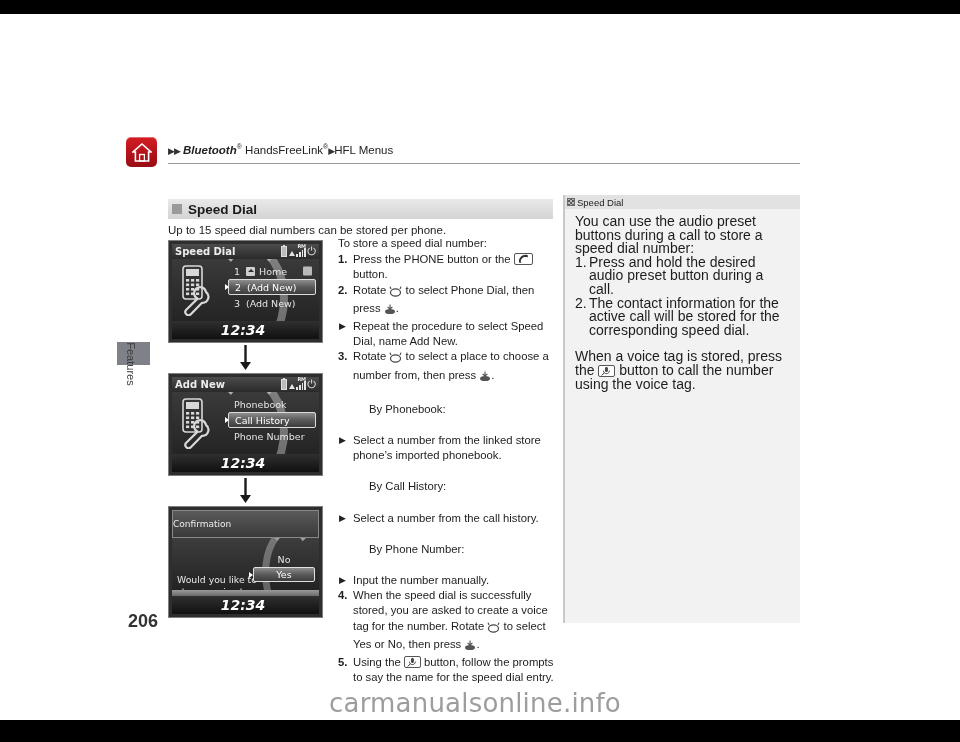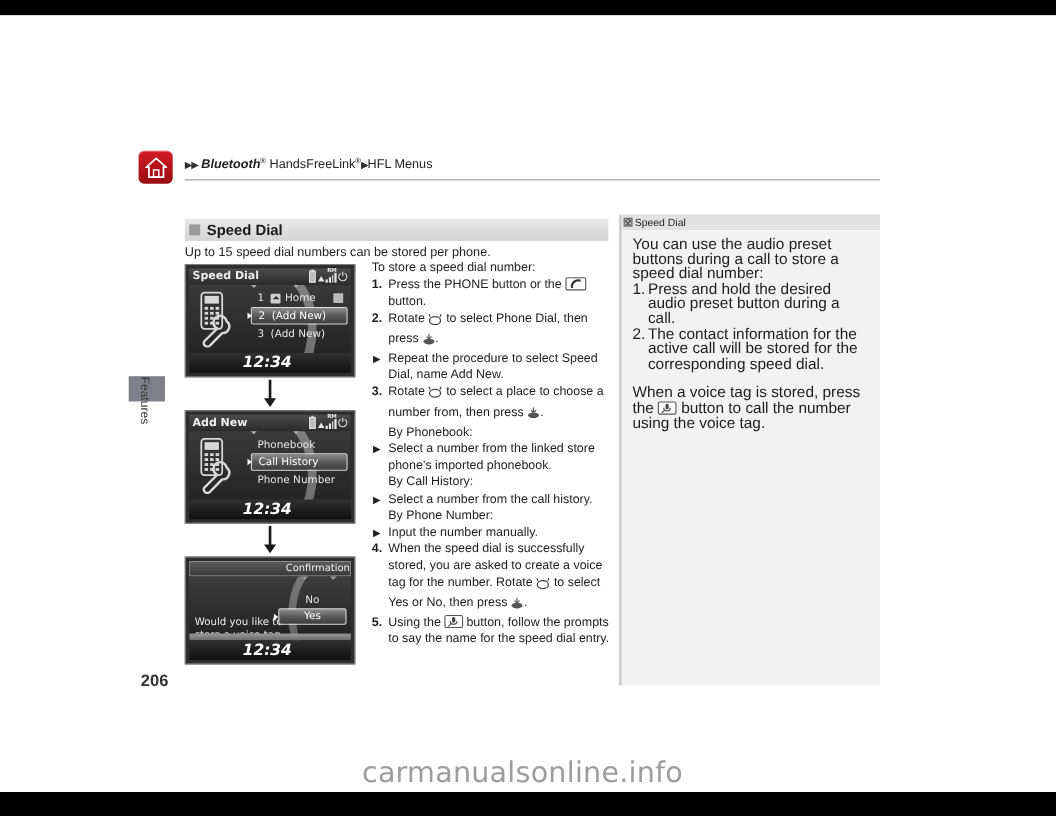--- a/index.html
+++ b/index.html
@@ -88,21 +88,21 @@
     text-align: center;
     font-size: 11px;
     color: #3b3b3b;
     transform: rotate(90deg);
     transform-origin: 50% 0%;
     white-space: nowrap;
   }
   .page-num {
     position: absolute;
     left: 128px; top: 597px;
-    font-size: 15px;
+    font-size: 18px;
     color: #333;
     font-weight: bold;
   }
   
   .sec-head {
     position: absolute;
     left: 168px; top: 185px;
     width: 385px; height: 20px;
     background: linear-gradient(180deg, #e9e9e9 0%, #dcdcdc 60%, #d4d4d4 100%);
     display: flex; align-items: center;
@@ -142,21 +142,21 @@
   }
   .sub {
     position: relative;
     padding-left: 15px;
     margin: 0;
   }
   .sub > .ar {
     position: absolute; left: 1px; top: 0px;
     font-size: 9px; color: #222;
   }
-  .by { padding-left: 15px; margin: 0; }
+  .by { padding-left: 15px; margin: 16px; }
   b { font-weight: normal; }
   .ibtn {
     display: inline-block;
     border: 1px solid #555;
     border-radius: 2px;
     padding: 0 2px;
     line-height: 11px;
     vertical-align: -2px;
     background: #fff;
   }
@@ -311,23 +311,23 @@
     font-family: "DejaVu Sans", sans-serif;
   }
   .arrow-down {
     width: 155px;
     height: 30px;
     display: flex; align-items: center; justify-content: center;
   }
   .arrow-down svg { display: block; }
   
   .conf-title {
-    height: 14px;
+    height: 28px;
     background: linear-gradient(180deg, #5a5a5a 0%, #3a3a3a 100%);
-    display:flex; align-items:center; justify-content:flex-end;
+    display:flex; align-items:center; justify-content:flex-start;
     border: 1px solid #888;
     box-sizing: border-box;
   }
   .conf-title .tt { font-size: 9px; color:#ededed; }
   .conf-main {
     position: relative;
     height: 58px;
     background: linear-gradient(180deg, #3d3d3d 0%, #202020 100%);
     overflow: hidden;
   }

